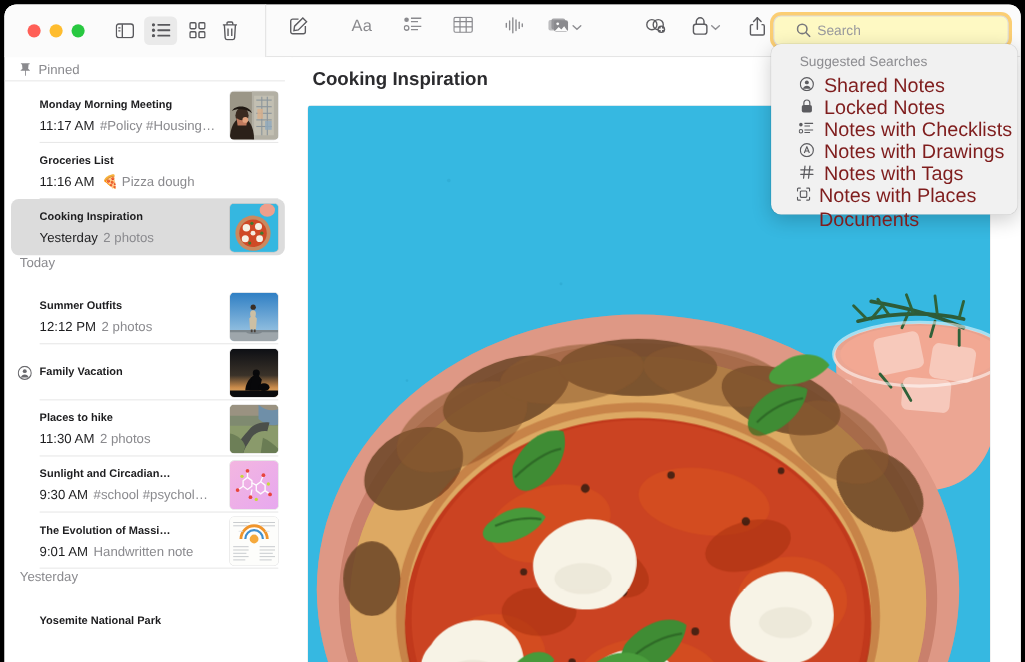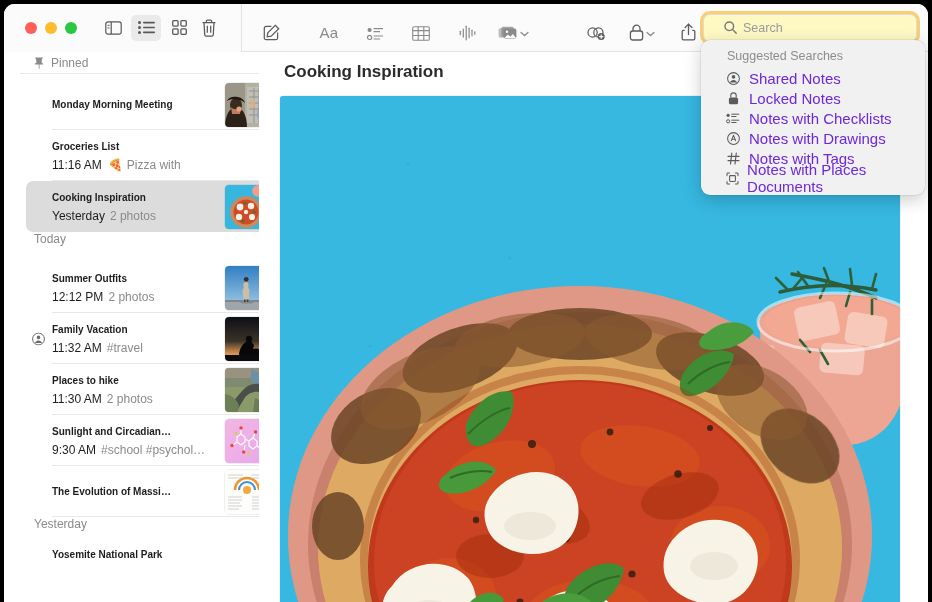--- a/index.html
+++ b/index.html
@@ -53,21 +53,21 @@
     flex: 1; height: 48px;
     display: flex; align-items: center;
     padding-left: 14px; padding-right: 12px;
     gap: 0px;
   }
   .gap-a { width: 28px; }
   .gap-b { width: 16px; }
   .gap-c { width: 52px; }
   .tb2 {
     height: 26px; min-width: 30px;
-    display: flex; align-items: flex-end; justify-content: center;
+    display: flex; align-items: flex-start; justify-content: center;
     color: #8a8a8e; border-radius: 5px;
   }
   .tb2.dark { color: #5c5c60; }
   .chev { margin-left: 2px; color: #8e8e92; }
 
   
   #searchwrap {
     margin-left: auto;
     position: relative;
     width: 214px; height: 28px;
@@ -101,33 +101,33 @@
     box-shadow: 0 5px 18px rgba(0,0,0,0.20), 0 0 0 0.5px rgba(0,0,0,0.10);
     padding: 5px 0 7px 12px;
     z-index: 60;
   }
   #dd-head {
     font-size: 12.5px; color: #8d8d91;
     padding: 4px 0 5px 14px;
   }
   .dd-item {
     height: 20px;
-    display: flex; align-items: center;
+    display: flex; align-items: flex-start;
     padding-left: 11px;
-    font-size: 15px; color: #6d28d9;
+    font-size: 18px; color: #7f1d1d;
   }
   .dd-ico {
     width: 18px; height: 16px;
     display: flex; align-items: center; justify-content: center;
     color: #5b5b5f; margin-right: 7px;
   }
 
   
   #sidebar {
-    position: absolute; left: 16px; top: 48px;
+    position: absolute; left: 0; top: 48px;
     width: 262px; height: 550px;
     background: #ffffff;
     border-right: 1px solid #e3e3e3;
     overflow: hidden;
   }
   .grp-head {
     font-size: 12px; color: #8a8a8e;
     display: flex; align-items: center;
     padding-left: 14px;
   }
@@ -456,20 +456,24 @@
         <svg width="10" height="12" viewBox="0 0 10 12" fill="currentColor">
           <path d="M1.4.4h7.2c.3 0 .5.2.5.5s-.2.5-.5.5H8l-.4 4.1 1.5 1.3c.2.2.2.6-.1.6H5.5v4.2c0 .2-.2.3-.4.3s-.4-.1-.4-.3V7.4H1c-.3 0-.4-.4-.2-.6l1.6-1.3L2 1.4h-.6C1.1 1.4.9 1.2.9.9s.2-.5.5-.5z"></path>
         </svg>
       </span>
       <span>Pinned</span>
     </div>
 
     <div class="note" style="margin-top:5px;">
       <div class="note-txt">
         <div class="note-title">Monday Morning Meeting</div>
+        <div class="note-meta">
+          <span class="time">11:17 AM</span>
+          <span>#Policy #Housing…</span>
+        </div>
       </div>
       <div class="thumb">
         <svg width="44" height="44" viewBox="0 0 44 44">
           <rect width="44" height="44" fill="#9b9687"></rect>
           <rect x="20" width="24" height="44" fill="#b3b0a4"></rect>
           <path d="M22 4h18v36H22z" fill="#c2bfb2"></path>
           <g stroke="#7e8b96" stroke-width="1" opacity="0.8">
             <line x1="24" y1="8" x2="38" y2="8"></line>
               <line x1="24" y1="14" x2="38" y2="14"></line>
             <line x1="24" y1="20" x2="38" y2="20"></line>
@@ -489,21 +493,21 @@
       </div>
       <div class="sep"></div>
     </div>
 
     <div class="note">
       <div class="note-txt">
         <div class="note-title">Groceries List</div>
         <div class="note-meta">
           <span class="time">11:16 AM</span>
           <span style="margin-left:2px;">🍕</span>
-          <span style="margin-left:-2px;">Pizza with</span>
+          <span style="margin-left:-2px;">Pizza dough</span>
         </div>
       </div>
       <div class="sep"></div>
     </div>
 
     <div class="note selected nosep">
       <div class="note-txt">
         <div class="note-title">Cooking Inspiration</div>
         <div class="note-meta">
           <span class="time">Yesterday</span>
@@ -563,24 +567,20 @@
     <div class="note">
       <span class="share-ico">
         <svg width="13" height="13" viewBox="0 0 13 13" fill="none" stroke="currentColor" stroke-width="1">
           <circle cx="6.5" cy="6.5" r="5.9"></circle>
           <circle cx="6.5" cy="4.9" r="1.8" fill="currentColor" stroke="none"></circle>
           <path d="M2.9 10.6c.6-1.8 1.9-2.7 3.6-2.7s3 .9 3.6 2.7" fill="currentColor" stroke="none"></path>
         </svg>
       </span>
       <div class="note-txt">
         <div class="note-title">Family Vacation</div>
-        <div class="note-meta">
-          <span class="time">11:32 AM</span>
-          <span>#travel</span>
-        </div>
       </div>
       <div class="thumb">
         <svg width="44" height="44" viewBox="0 0 44 44">
           <defs>
               <linearGradient id="sun1" x1="0" y1="0" x2="0" y2="1">
             <stop offset="0" stop-color="#0d0f14"></stop>
                 <stop offset="0.55" stop-color="#3a3229"></stop>
             <stop offset="0.8" stop-color="#c98a4a"></stop>
                 <stop offset="1" stop-color="#f0c079"></stop>
           </linearGradient>
@@ -658,20 +658,24 @@
             <circle cx="24" cy="35" r="1.5"></circle>
           </g>
         </svg>
       </div>
       <div class="sep"></div>
     </div>
 
     <div class="note">
       <div class="note-txt">
         <div class="note-title">The Evolution of Massi…</div>
+        <div class="note-meta">
+          <span class="time">9:01 AM</span>
+          <span>Handwritten note</span>
+        </div>
       </div>
       <div class="thumb">
         <svg width="44" height="44" viewBox="0 0 44 44">
           <rect width="44" height="44" fill="#fdfdfb"></rect>
           <g stroke="#b9bcc0" stroke-width="0.7">
             <line x1="3" y1="5" x2="18" y2="5"></line>
               <line x1="3" y1="8" x2="16" y2="8"></line>
             <line x1="26" y1="5" x2="41" y2="5"></line>
               <line x1="28" y1="8" x2="41" y2="8"></line>
             <line x1="3" y1="27" x2="17" y2="27"></line>
@@ -694,21 +698,21 @@
           </g>
         </svg>
       </div>
       <div class="sep"></div>
     </div>
 
     <div class="grp-head grp-label">
       <span>Yesterday</span>
     </div>
 
-    <div class="note nosep" style="height:26px; align-items:flex-start;">
+    <div class="note nosep" style="height:26px; align-items:flex-end;">
       <div class="note-txt">
         <div class="note-title">Yosemite National Park</div>
       </div>
     </div>
 
   </div>
 
   <div id="main">
     <div id="note-title">Cooking Inspiration</div>
 

